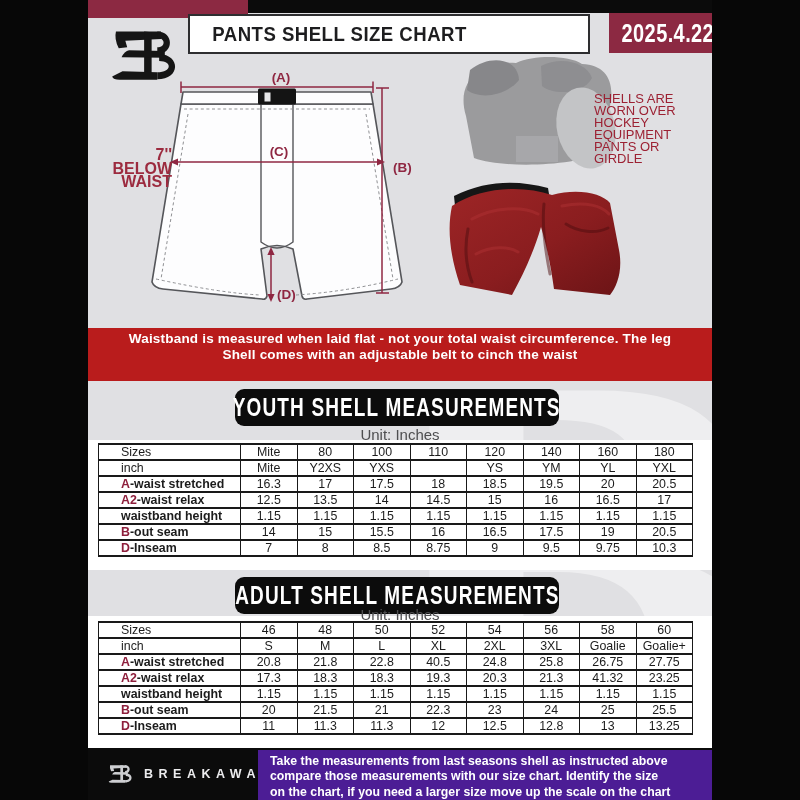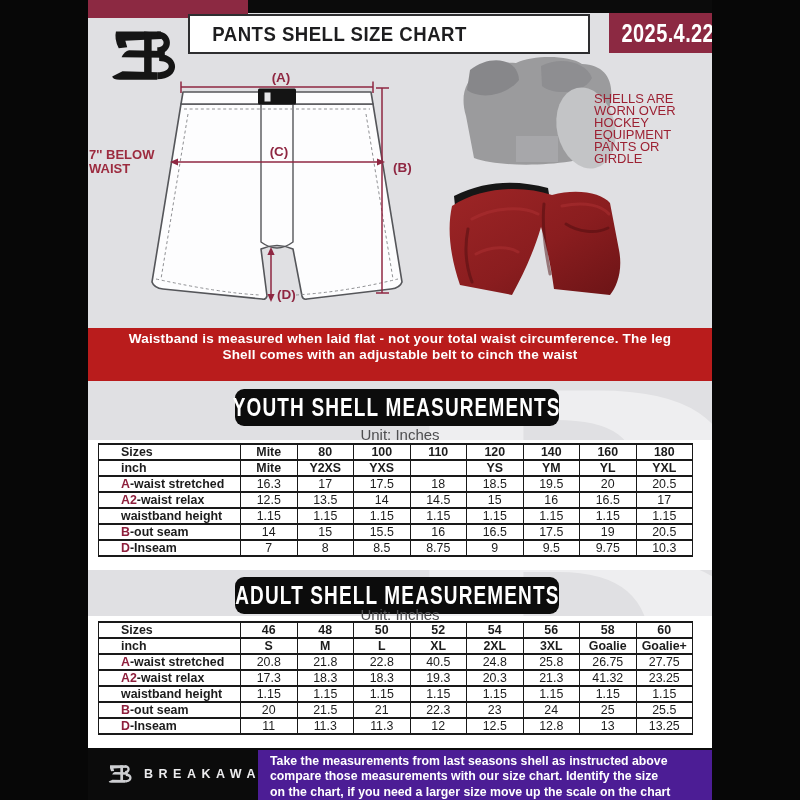--- a/index.html
+++ b/index.html
@@ -14,38 +14,38 @@
   .title-box { position:absolute; left:100px; top:14px; width:402px; height:40px; background:#ffffff; border:2px solid #2e2e30; z-index:4; display:flex; align-items:center; }
   .title-box span { display:inline-block; padding-left:24px; font-size:20px; font-weight:700; letter-spacing:.5px; color:#1d1d1f; transform:scaleX(.93); transform-origin:left center; white-space:nowrap; }
   .date-box { position:absolute; left:521px; top:13px; width:118px; height:40px; background:#8c2942; z-index:4; display:flex; align-items:center; justify-content:center; }
   .date-box span { display:inline-block; font-size:25px; font-weight:700; color:#fff; letter-spacing:.5px; transform:scaleX(.8); white-space:nowrap; }
 
   
   .watermark { position:absolute; right:-70px; top:330px; font-family:"DejaVu Serif", serif; font-weight:700; font-size:500px; line-height:1; color:rgba(255,255,255,.45); z-index:0; }
 
   
   .diagram-svg { position:absolute; left:12px; top:58px; width:390px; height:255px; z-index:1; }
-  .below-waist { position:absolute; left:1px; top:148px; width:68px; font-size:13px; font-weight:700; color:#9c2b3f; line-height:13.5px; z-index:2; }
+  .below-waist { position:absolute; left:16px; top:148px; width:68px; text-align:right; font-size:16px; font-weight:700; color:#9c2b3f; line-height:13.5px; z-index:2; }
   .pants-svg { position:absolute; left:358px; top:54px; width:204px; height:248px; z-index:1; }
   .photo-caption { position:absolute; left:506px; top:93px; width:116px; font-size:13px; font-weight:400; color:#9c2133; line-height:12px; z-index:2; }
 
   
   .notice { position:absolute; left:0; top:328px; width:624px; height:53px; background:#b91c1c; z-index:2; text-align:center; padding-top:3px; }
   .notice div { color:#fff; font-size:13.5px; font-weight:700; line-height:16.2px; letter-spacing:.2px; }
 
   
   .sec-banner { position:absolute; left:147px; width:324px; height:37px; background:#0c0c0c; border-radius:9px; z-index:2; display:flex; align-items:center; justify-content:center; }
   .sec-banner span { display:inline-block; color:#fff; font-size:25px; font-weight:700; letter-spacing:1.5px; transform:scaleX(.76); white-space:nowrap; }
   .unit { position:absolute; left:0; width:624px; text-align:center; font-size:15px; color:#4e4e50; z-index:2; }
 
   
   .band { position:absolute; left:0; width:624px; background:#ffffff; z-index:1; }
   .mtable { position:absolute; left:10px; z-index:2; border-collapse:collapse; table-layout:fixed; width:594px; background:#fff; }
   .mtable td { border:1.5px solid #191919; border-top-width:2.2px; border-bottom-width:2.2px; height:15.6px; text-align:center; font-size:12.4px; color:#1c1c1c; padding:0; overflow:hidden; white-space:nowrap; }
-  .mtable tr.hdr td { font-weight:700; }
+  .mtable tr.hdr td { font-weight:400; }
   .mtable td.lbl { text-align:left; padding-left:22px; font-weight:700; }
   .mtable .pfx { color:#8e1f3c; }
   #adult-table td { height:14.4px; }
 
   
   .footer { position:absolute; left:0; top:748px; width:624px; height:52px; background:#0b0b0b; z-index:4; }
   .f-mark { position:absolute; left:20px; top:11px; }
   .f-brand { position:absolute; left:56px; top:0; height:52px; display:flex; align-items:center; color:#ececee; font-size:12.5px; font-weight:700; letter-spacing:5.5px; white-space:nowrap; }
   .f-note { position:absolute; left:170px; top:2px; width:454px; height:50px; background:#4c1d95; padding:4px 10px 0 12px; }
   .f-note div { color:#fff; font-size:12.3px; font-weight:700; line-height:15.4px; white-space:nowrap; }

